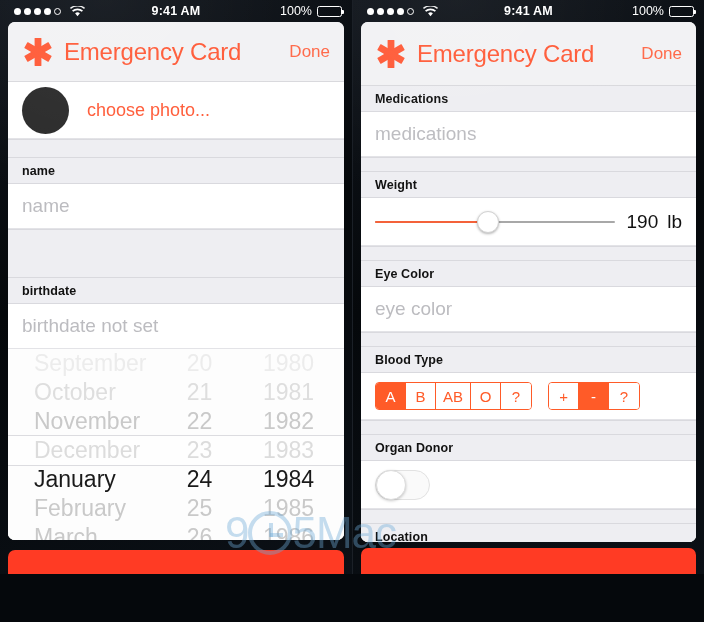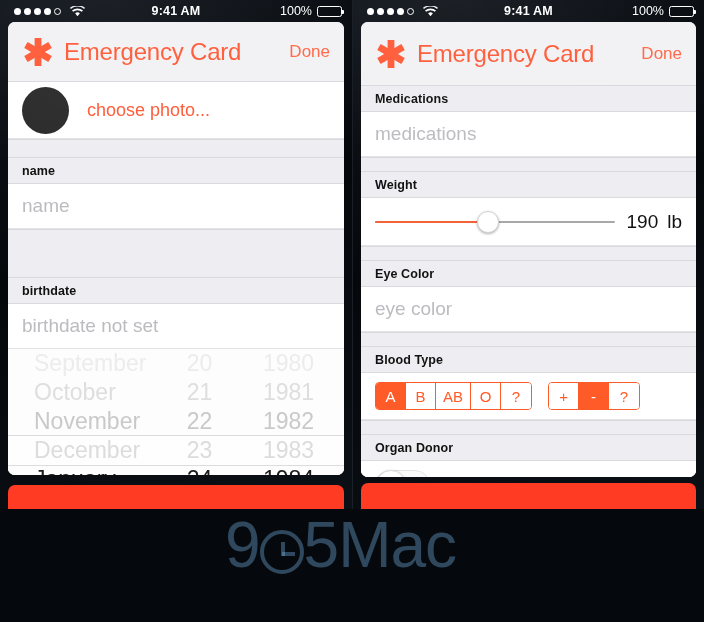--- a/index.html
+++ b/index.html
@@ -13,21 +13,21 @@
   }
   .stage {
     position: relative;
     width: 704px; height: 622px;
     background: #05080c;
     display: flex;
   }
   
   .phone {
     position: relative;
-    width: 352px; height: 509px;
+    width: 352px; height: 574px;
     background: linear-gradient(160deg,#10151c 0%, #05080b 45%, #0b1016 100%);
     overflow: hidden;
   }
   .phone.right { border-left: 1px solid #1b2027; }
   .phone::after {
     
     content:"";
     position:absolute; inset:0;
     background: radial-gradient(120% 60% at 30% 0%, rgba(255,255,255,.055), rgba(255,255,255,0) 60%);
     pointer-events:none;
@@ -223,21 +223,21 @@
     background: #ff3b24;
     border-radius: 7px 7px 0 0;
   }
   .phone.left .redbar { bottom: 0; height: 24px; }
 
   
   .watermark {
     position: absolute;
     left: 225px;
     top: 508px;
-    font-size: 64px;
+    font-size: 44px;
     font-weight: 300;
     letter-spacing: -1px;
     color: rgba(110,170,215,.40);
     pointer-events: none;
     z-index: 50;
     white-space: nowrap;
     font-family: "Liberation Sans", sans-serif;
   }
   .watermark .clk {
     display: inline-block;

